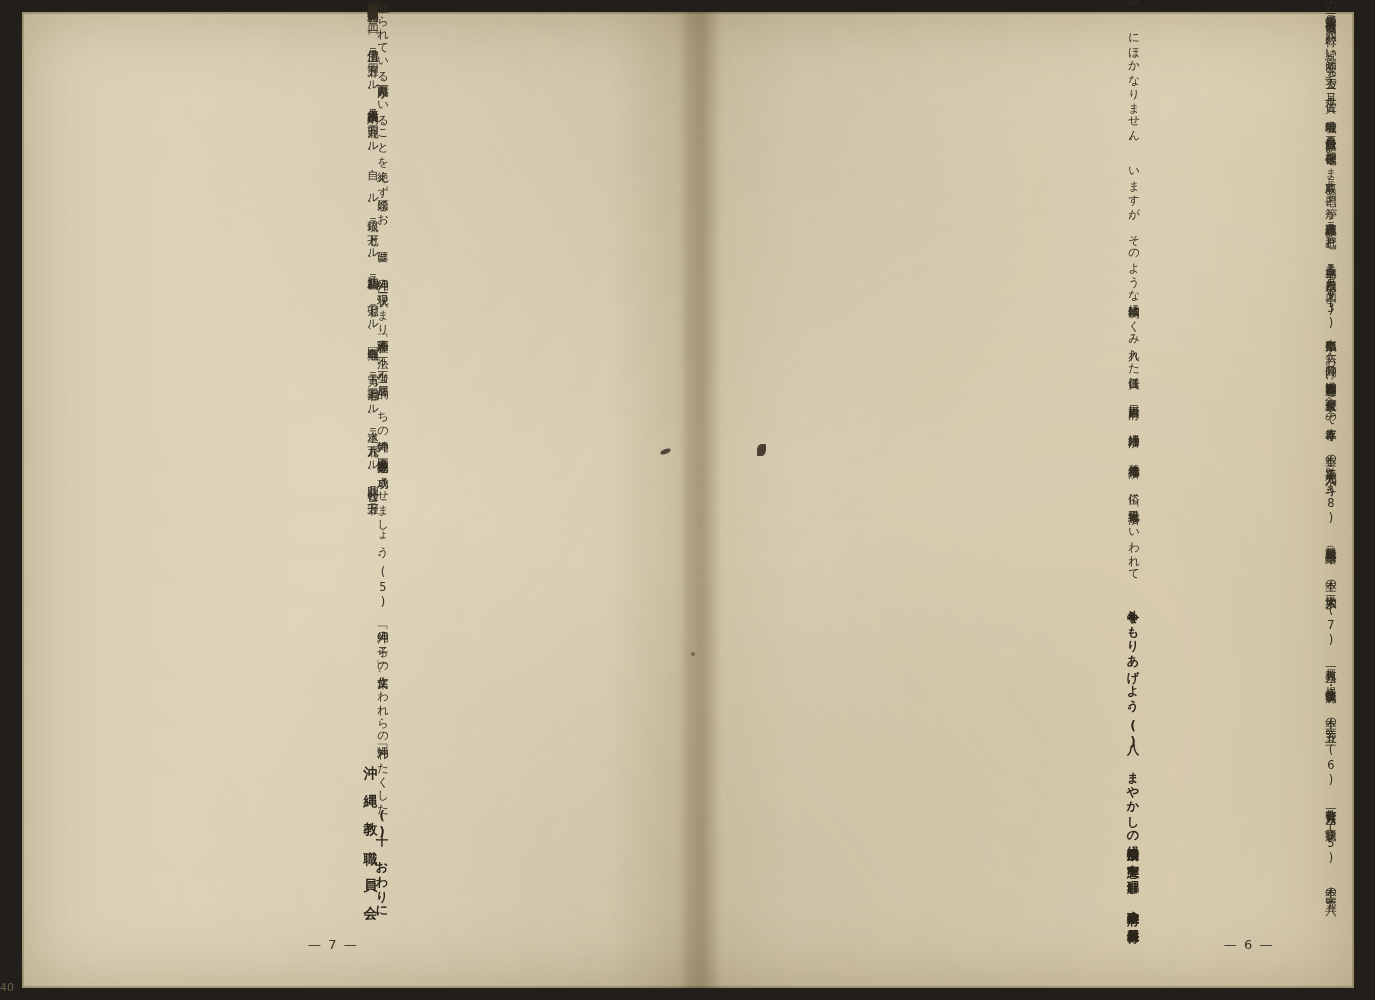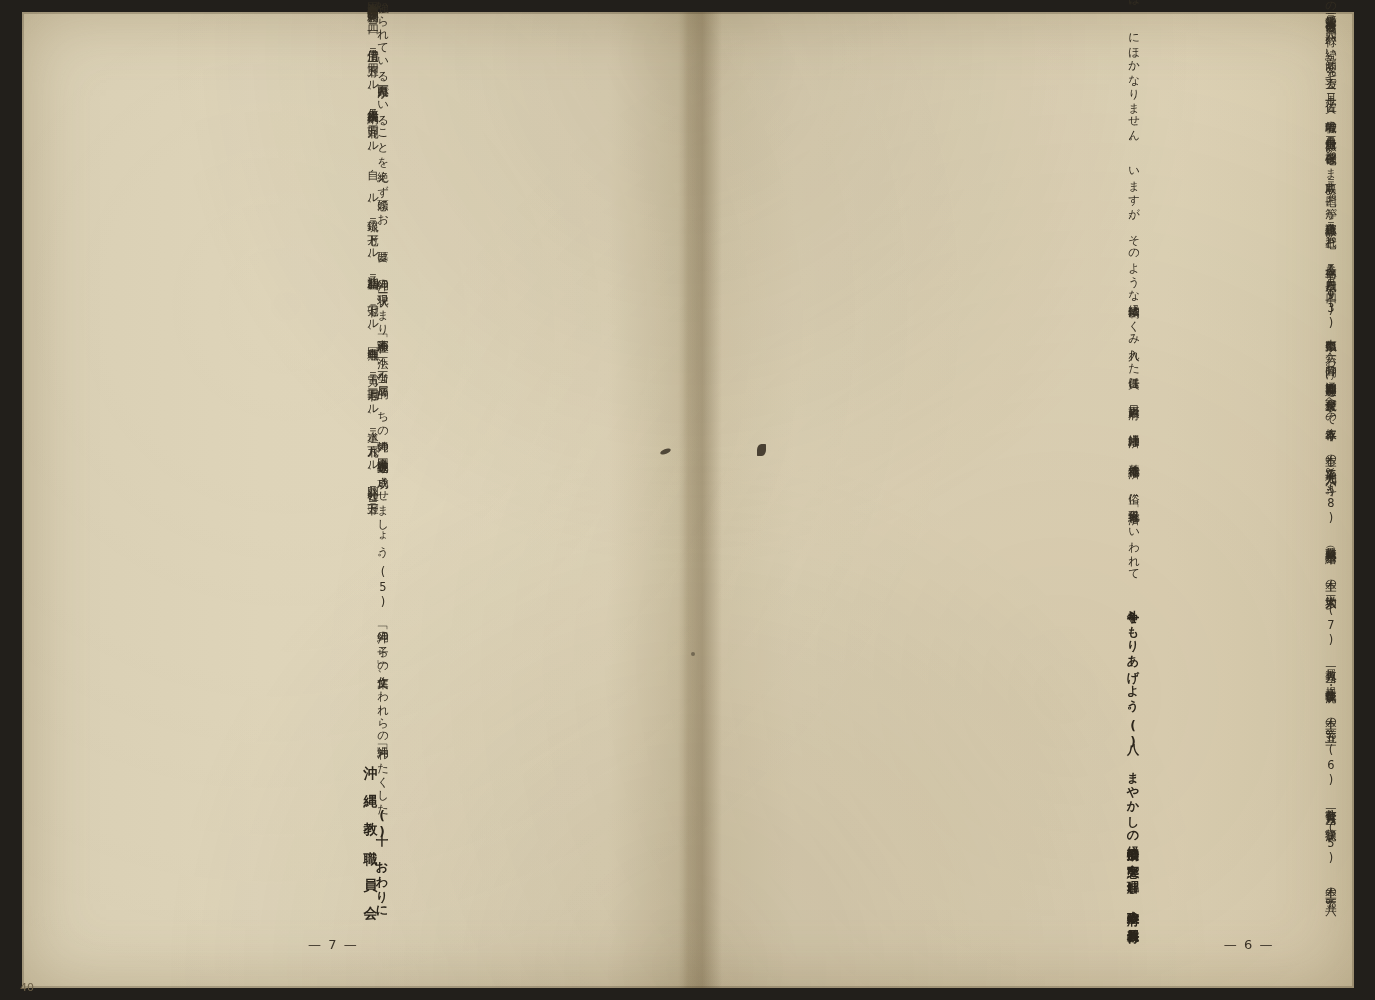--- a/index.html
+++ b/index.html
@@ -98,21 +98,21 @@
   .page-num {
     position: absolute;
     bottom: 36px;
     font-size: 13px;
     color: #3a3227;
     letter-spacing: .12em;
     font-family: "DejaVu Sans", "Liberation Sans", sans-serif;
   }
   .corner-num {
     position: absolute;
-    left: 20px;
+    left: 0;
     bottom: 6px;
     font-size: 11px;
     color: #6d6048;
   }
   
   .fleck {
     position: absolute;
     background: #3a3126;
     border-radius: 50%;
   }

